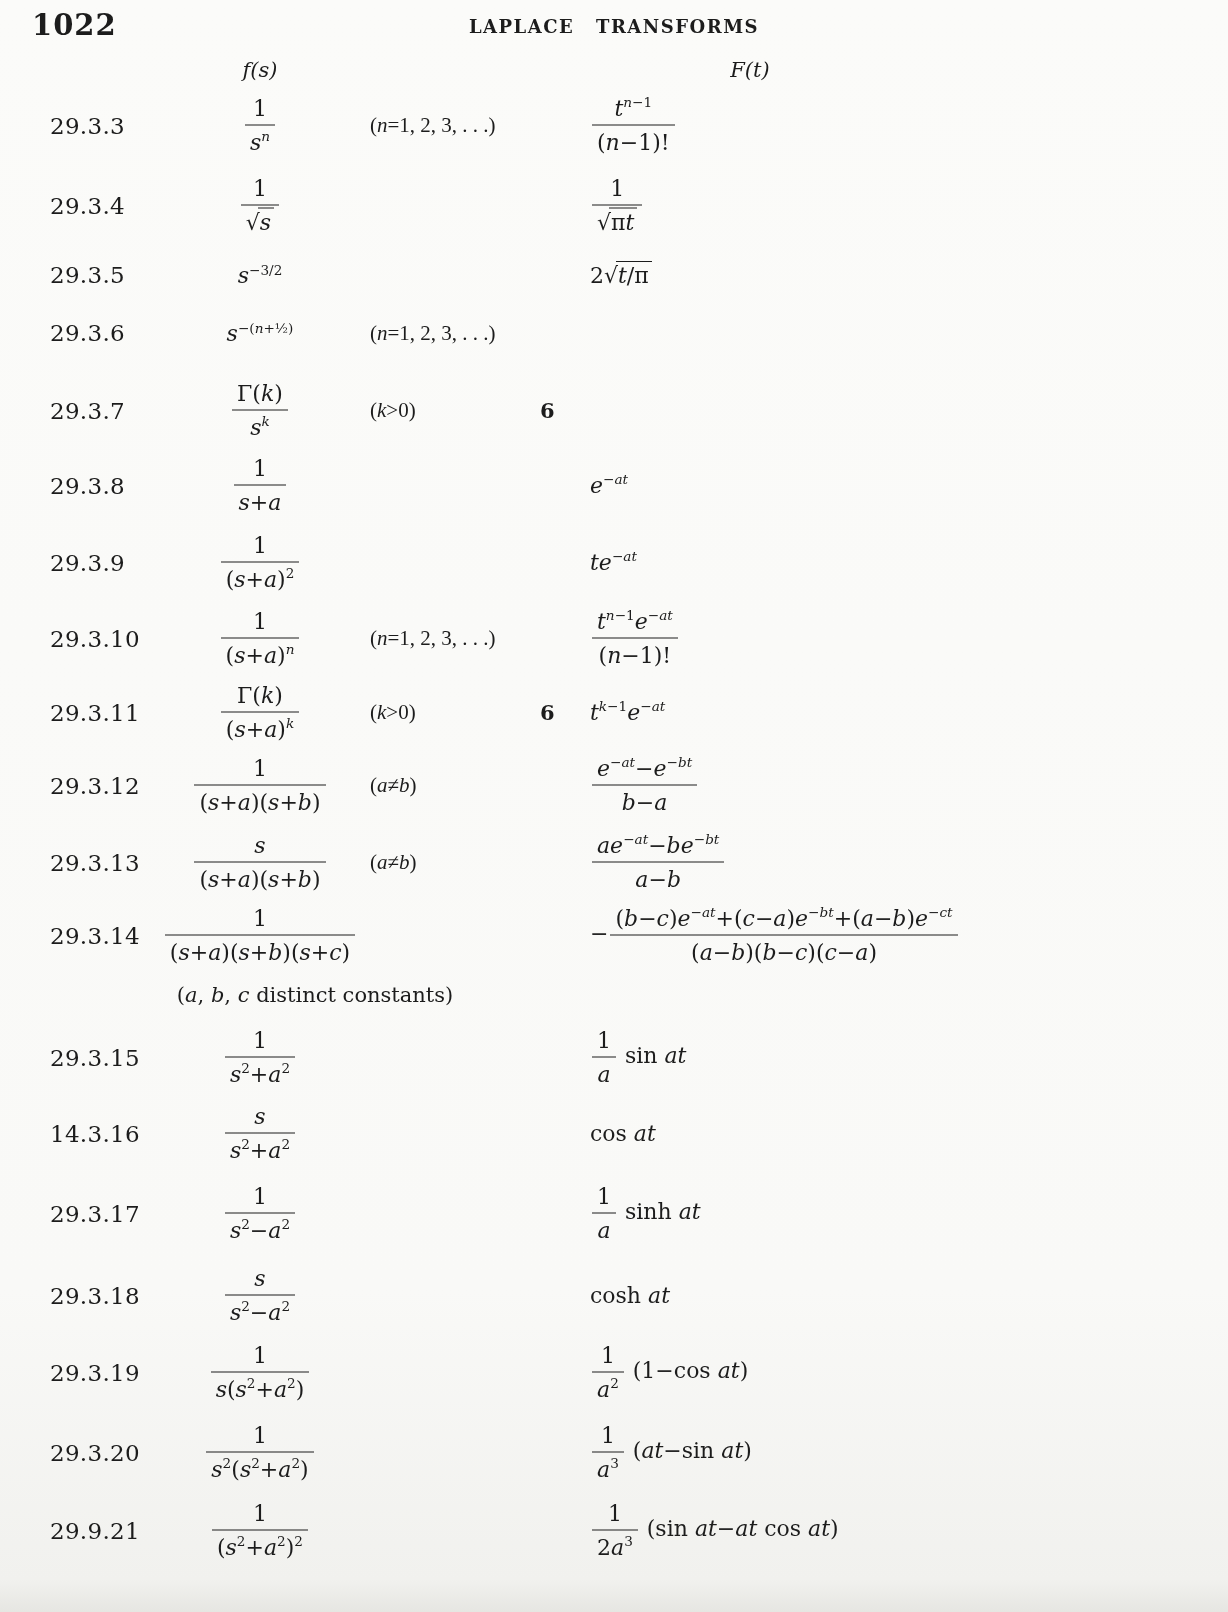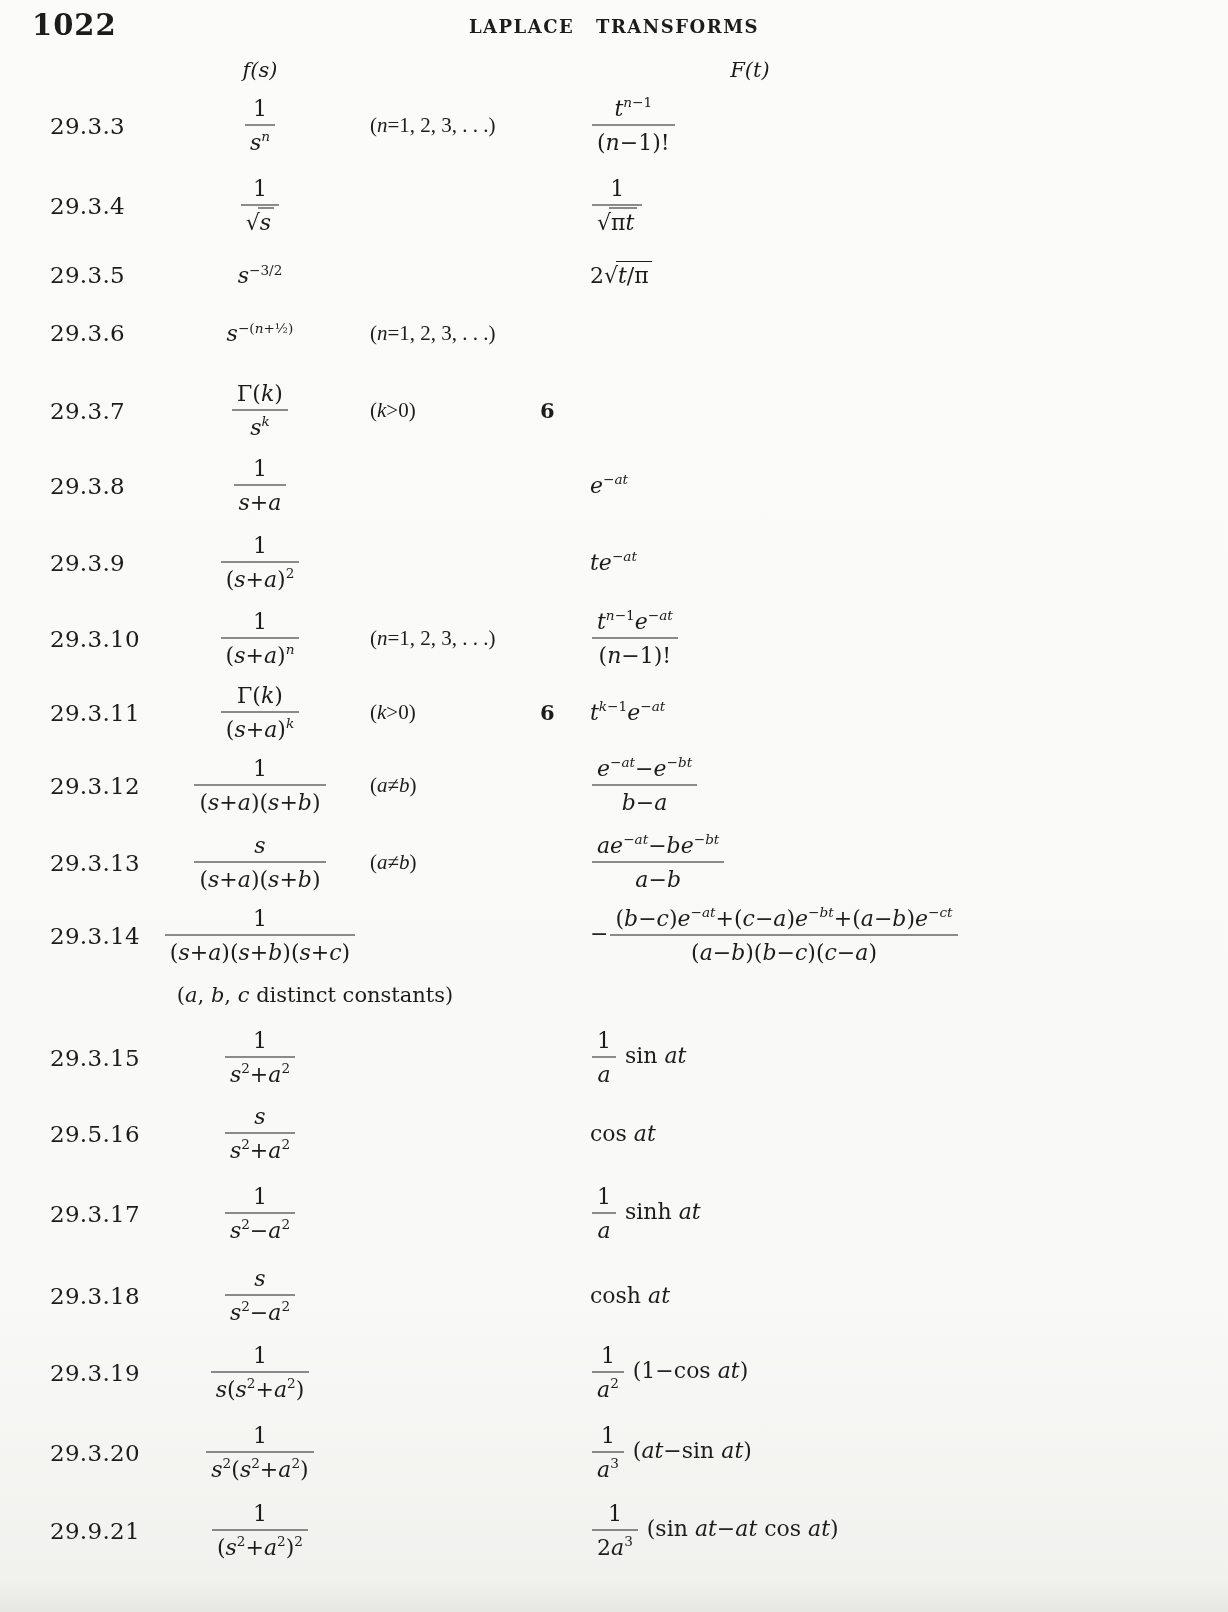--- a/index.html
+++ b/index.html
@@ -164,21 +164,21 @@
 
   <div class="row" style="top:1057px">
     <div class="num">29.3.15</div>
     <div class="fs"><span class="f"><span class="n">1</span><span class="d"><i>s</i><sup>2</sup>+<i>a</i><sup>2</sup></span></span></div>
     <div class="cond"></div>
     <div class="ref"></div>
     <div class="ft"><span class="f"><span class="n">1</span><span class="d"><i>a</i></span></span> sin <i>at</i></div>
   </div>
 
   <div class="row" style="top:1133px">
-    <div class="num">29.5.16</div>
+    <div class="num">14.3.16</div>
     <div class="fs"><span class="f"><span class="n"><i>s</i></span><span class="d"><i>s</i><sup>2</sup>+<i>a</i><sup>2</sup></span></span></div>
     <div class="cond"></div>
     <div class="ref"></div>
     <div class="ft">cos <i>at</i></div>
   </div>
 
   <div class="row" style="top:1213px">
     <div class="num">29.3.17</div>
     <div class="fs"><span class="f"><span class="n">1</span><span class="d"><i>s</i><sup>2</sup>−<i>a</i><sup>2</sup></span></span></div>
     <div class="cond"></div>

